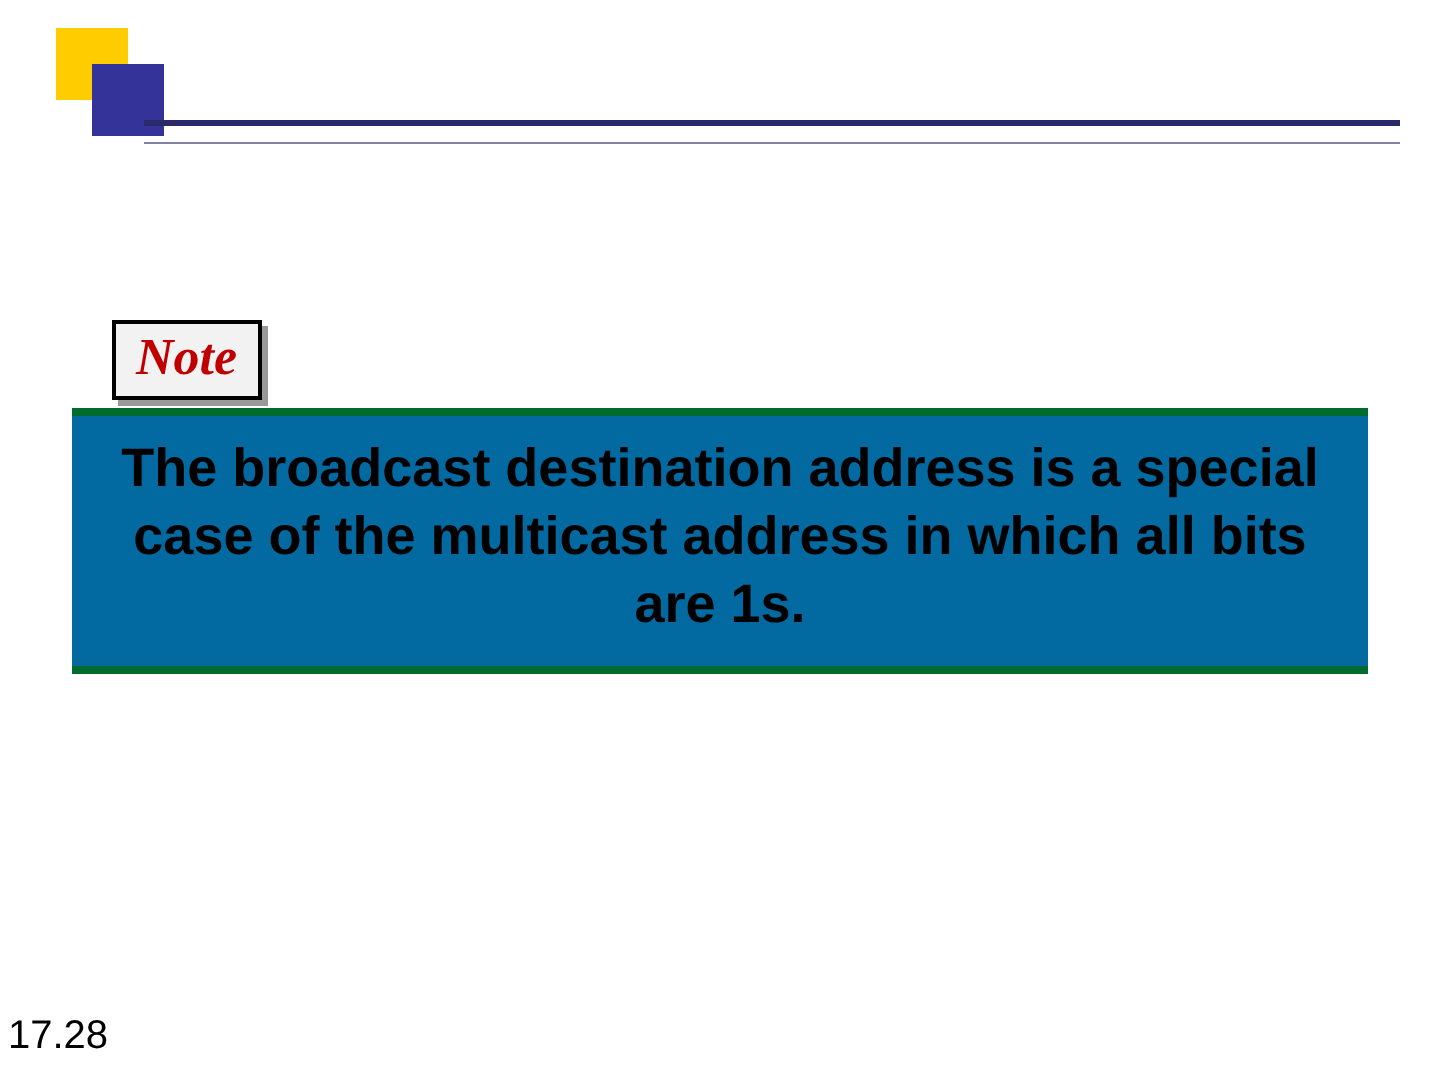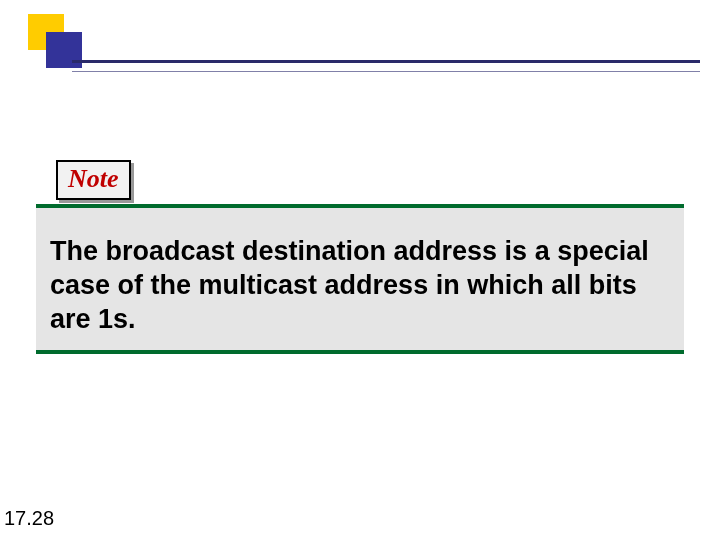--- a/index.html
+++ b/index.html
@@ -67,24 +67,25 @@
     color: #c00000;
     margin-top: 12px;
   }
 
   
   .note-bar {
     position: absolute;
     top: 204px;
     left: 36px;
     right: 36px;
-    background: #e5e5e5;
+    background: #0369a1;
     border-top: 4px solid #006b2d;
     border-bottom: 4px solid #006b2d;
-    padding: 27px 14px 14px 14px;
+    padding: 10px 14px 14px 14px;
+    text-align: center;
   }
   .note-bar .txt {
     font-weight: bold;
     font-size: 27px;
     line-height: 1.25;
     color: #000;
   }
 
   
   .page-num {

